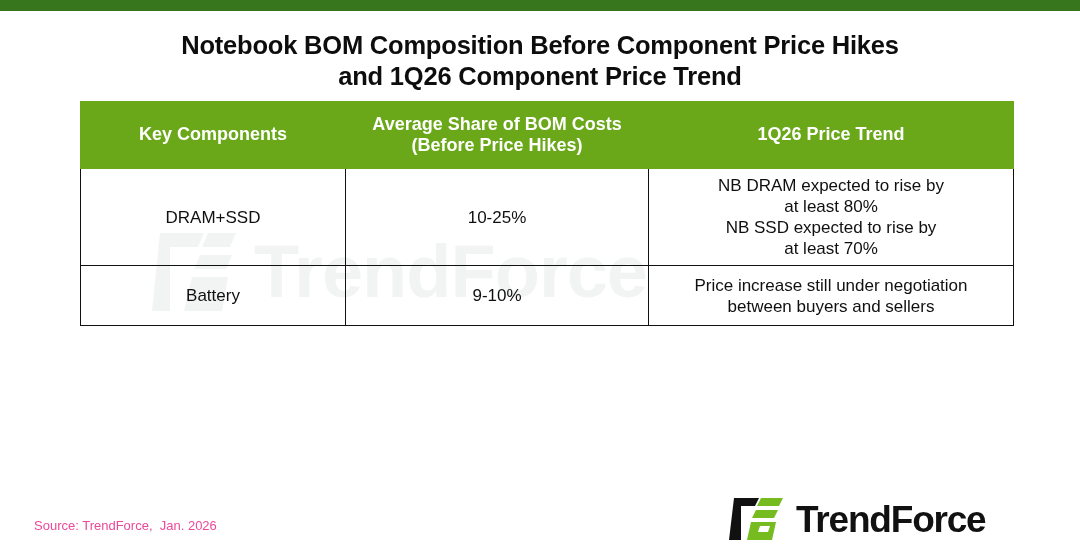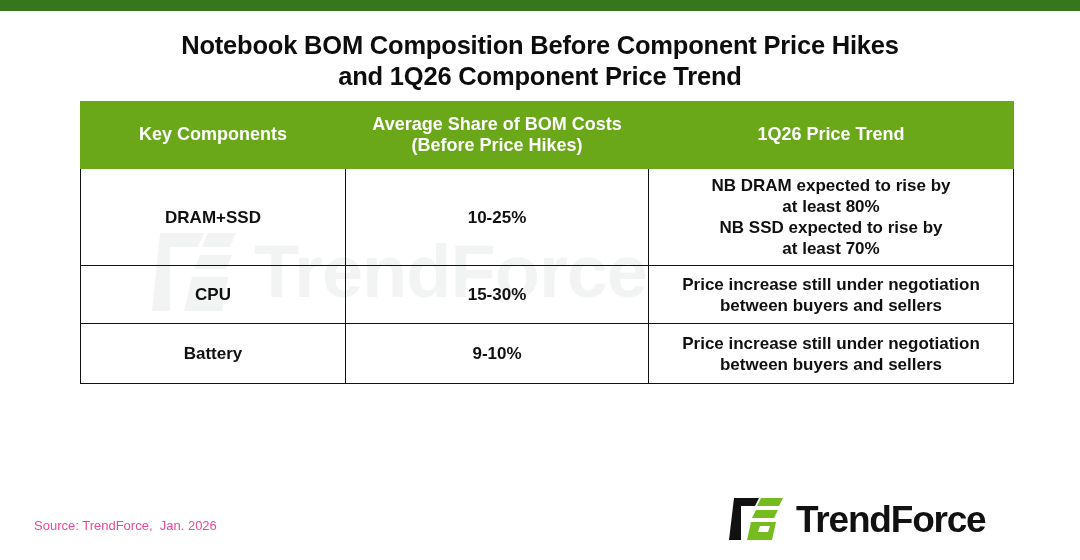--- a/index.html
+++ b/index.html
@@ -105,21 +105,20 @@
   #bom-table thead th.col-share  { width: 303px; }
   #bom-table thead th.col-trend  { width: 365px; }
 
   #bom-table tbody td {
     font-size: 17px;
     color: #101010;
     line-height: 21px;
     padding: 6px 0;
     background: transparent;
     white-space: pre-line;
-    font-weight: bold;
   }
   #bom-table tbody tr.row-tall td { height: 84px; }
   #bom-table tbody tr.row-norm td { height: 58px; }
   #bom-table tbody tr:last-child td { height: 60px; }
 
   
   #source-note {
     position: absolute;
     left: 34px;
     top: 518px;
@@ -185,26 +184,20 @@
     <tbody>
       <tr class="row-tall">
         <td>DRAM+SSD</td>
         <td>10-25%</td>
         <td>NB DRAM expected to rise by
 at least 80%
 NB SSD expected to rise by
 at least 70%</td>
       </tr>
       <tr class="row-norm">
-        <td>CPU</td>
-        <td>15-30%</td>
-        <td>Price increase still under negotiation
-between buyers and sellers</td>
-      </tr>
-      <tr class="row-norm">
         <td>Battery</td>
         <td>9-10%</td>
         <td>Price increase still under negotiation
 between buyers and sellers</td>
       </tr>
     </tbody>
   </table>
 
   <div id="source-note">Source: TrendForce,  Jan. 2026</div>
 

